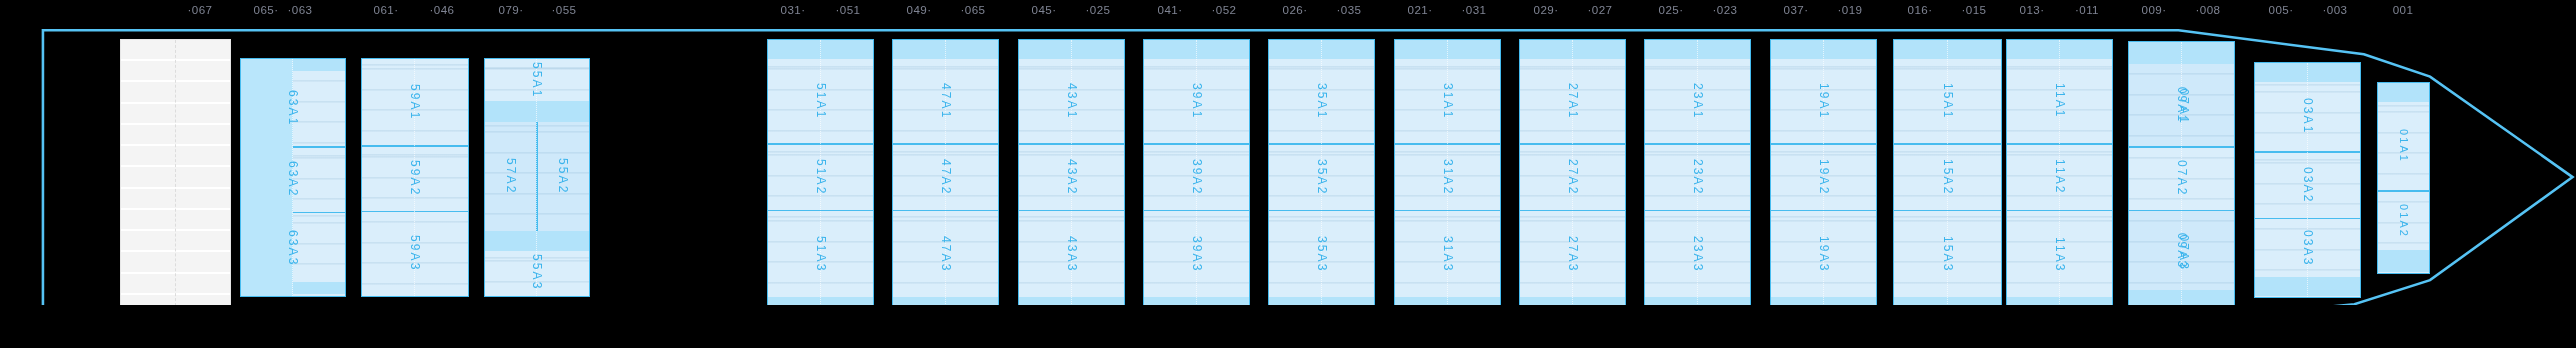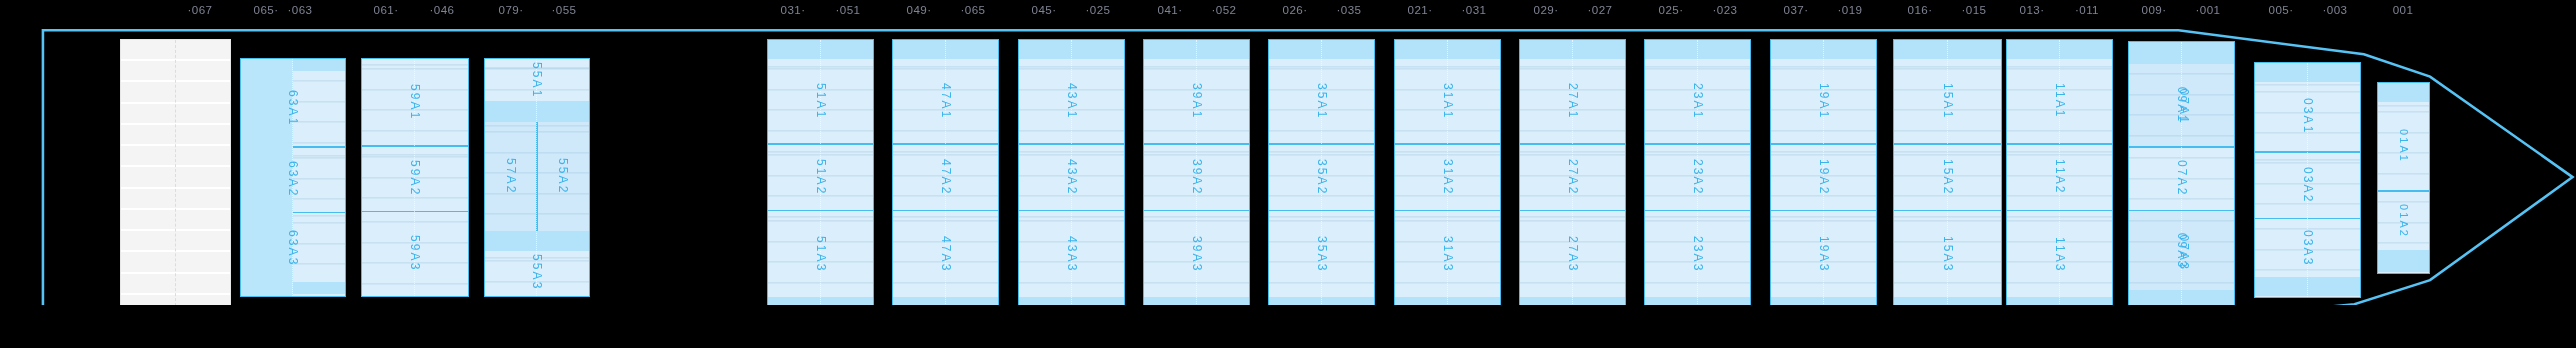--- a/index.html
+++ b/index.html
@@ -70,21 +70,21 @@
     <span class="rl" style="left:1600px">·027</span>
     <span class="rl" style="left:1671px">025·</span>
     <span class="rl" style="left:1725px">·023</span>
     <span class="rl" style="left:1796px">037·</span>
     <span class="rl" style="left:1850px">·019</span>
     <span class="rl" style="left:1920px">016·</span>
     <span class="rl" style="left:1974px">·015</span>
     <span class="rl" style="left:2032px">013·</span>
     <span class="rl" style="left:2087px">·011</span>
     <span class="rl" style="left:2154px">009·</span>
-    <span class="rl" style="left:2208px">·001</span>
+    <span class="rl" style="left:2208px">·008</span>
     <span class="rl" style="left:2281px">005·</span>
     <span class="rl" style="left:2335px">·003</span>
     <span class="rl" style="left:2403px">001</span>
   </div>
 
   <div class="hatch">
     <div class="hrow"></div>
     <div class="hrow"></div>
     <div class="hrow"></div>
     <div class="hrow"></div>

